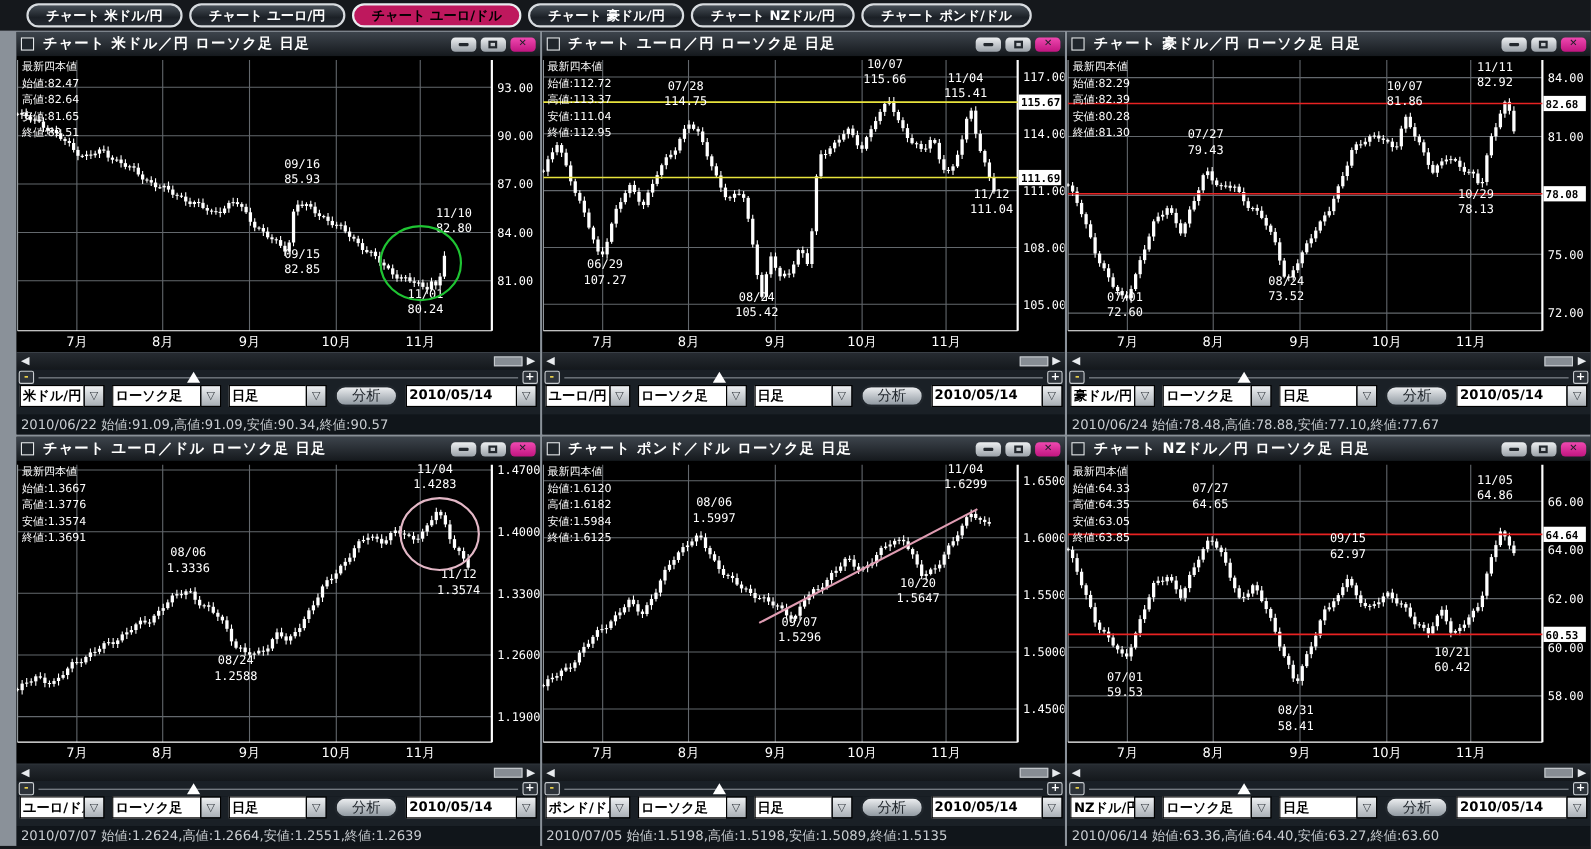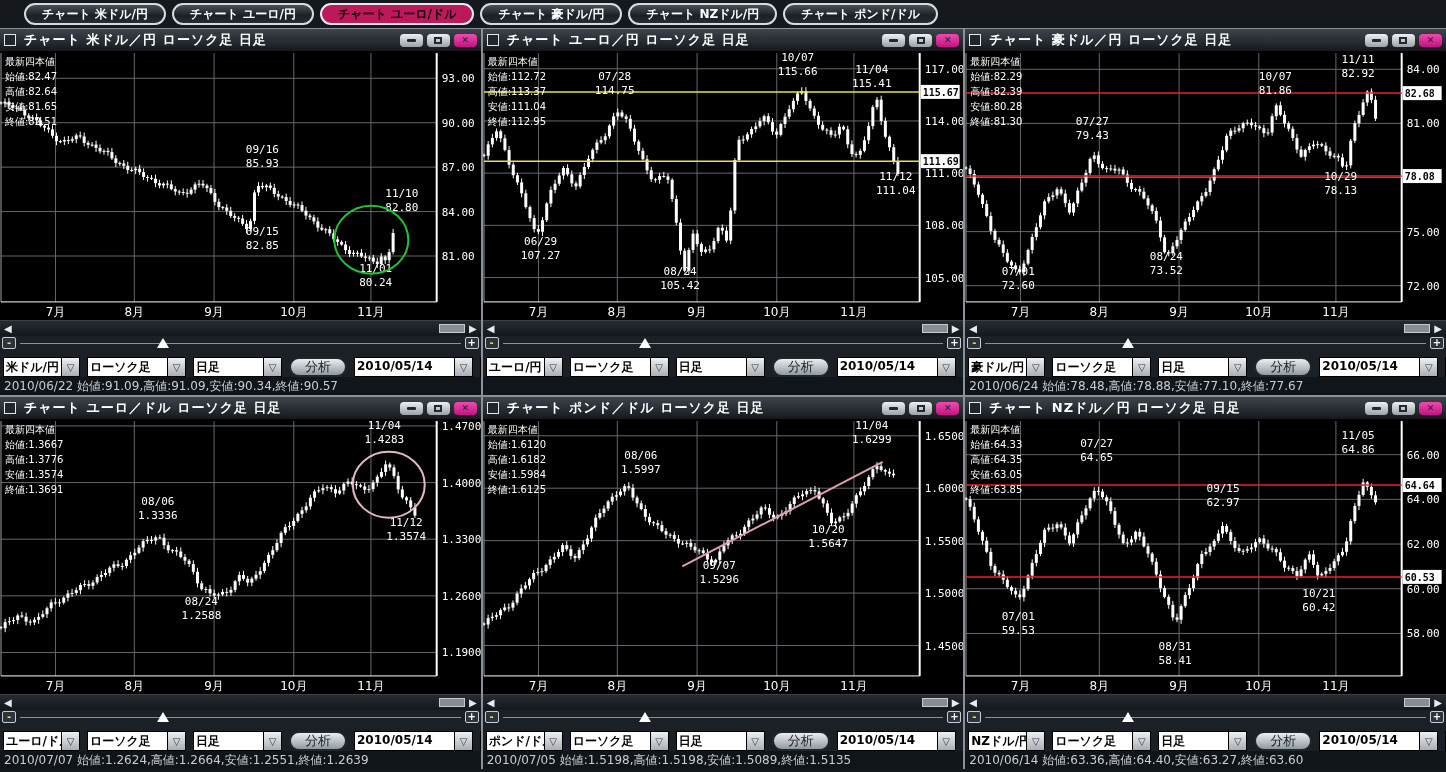--- a/index.html
+++ b/index.html
@@ -8,21 +8,21 @@
 
   
   .tabbar{height:28px;background:#15181c;display:flex;align-items:center;padding:2px 4px;gap:6px;margin-left:20px;}
   .tab{height:22px;padding:0 16px;border-radius:11px;border:2px solid #d7dbdf;
        background:linear-gradient(#474f57,#1b2026 60%,#262c33);color:#fff;font-size:12px;font-weight:bold;
        display:flex;align-items:center;white-space:nowrap;cursor:pointer;}
   .tab.active{background:#be185d;color:#000;border-color:#e8ecef;}
 
   
   .grid{display:grid;grid-template-columns:1fr 1fr 1fr;grid-template-rows:366px 372px;
-        gap:2px;background:#8a9199;border-top:1px solid #8a9199;}
+        gap:2px;background:#8a9199;border-top:1px solid #8a9199;padding-left:15px;}
   .panel{background:#10151a;display:flex;flex-direction:column;overflow:hidden;}
 
   .titlebar{height:22px;background:linear-gradient(#3d444c,#15191d);display:flex;align-items:center;
             padding:0 4px;flex:none;}
   .tb-check{width:12px;height:12px;border:1px solid #e5e8ea;background:#20262c;margin-right:8px;flex:none;}
   .tb-title{color:#fff;font-size:13px;font-weight:bold;white-space:nowrap;letter-spacing:1px;}
   .tb-btns{margin-left:auto;display:flex;gap:4px;align-items:center;}
   .wbtn{width:23px;height:13px;border-radius:4px;background:linear-gradient(#eef0f2,#9aa1a8);
         display:flex;align-items:center;justify-content:center;cursor:pointer;
         color:#23282e;font-size:9px;font-weight:bold;line-height:1;}
@@ -49,21 +49,21 @@
   .zoomrow{height:14px;background:#1a2026;display:flex;align-items:center;padding:0 2px;gap:4px;flex:none;}
   .zbtn{width:14px;height:12px;background:#2d333a;border:1px solid #c8ccd0;color:#f5d94c;
         font-size:10px;line-height:10px;text-align:center;font-weight:bold;cursor:pointer;flex:none;border-radius:2px;}
   .zbtn.plus{color:#fff;}
   .ztrack{flex:1;position:relative;height:12px;}
   .ztrack::before{content:"";position:absolute;left:0;right:0;top:6px;height:1px;background:#8b9198;}
   .zthumb{position:absolute;left:31%;top:1px;width:0;height:0;cursor:pointer;
           border-left:6px solid transparent;border-right:6px solid transparent;border-bottom:10px solid #fff;}
 
   
-  .toolbar{height:27px;background:#1a2026;display:flex;align-items:flex-end;padding:0 3px;gap:7px;flex:none;}
+  .toolbar{height:27px;background:#1a2026;display:flex;align-items:flex-start;padding:0 3px;gap:7px;flex:none;}
   .combo{display:flex;height:20px;cursor:pointer;flex:none;}
   .cval{background:#fff;color:#000;border:1px solid #000;border-right:none;font-size:12px;font-weight:bold;
         padding:1px 2px 0;white-space:nowrap;overflow:hidden;display:block;}
   .carrow{width:19px;background:linear-gradient(#eef0f2,#a9afb5);border:1px solid #000;color:#30363c;
           font-size:10px;display:flex;align-items:center;justify-content:center;}
   .w-pair{width:58px;} .w-style{width:80px;} .w-period{width:70px;} .w-date{width:100px;}
   .abtn{height:20px;width:58px;border-radius:10px;background:linear-gradient(#eceef0,#9099a1);
         border:2px solid #20262c;color:#1c2228;font-size:13px;font-weight:normal;display:flex;
         align-items:center;justify-content:center;cursor:pointer;flex:none;}
   .status{height:18px;color:#c9cdd1;font-size:12px;padding:1px 4px 0;white-space:nowrap;flex:none;background:#10151a;}

